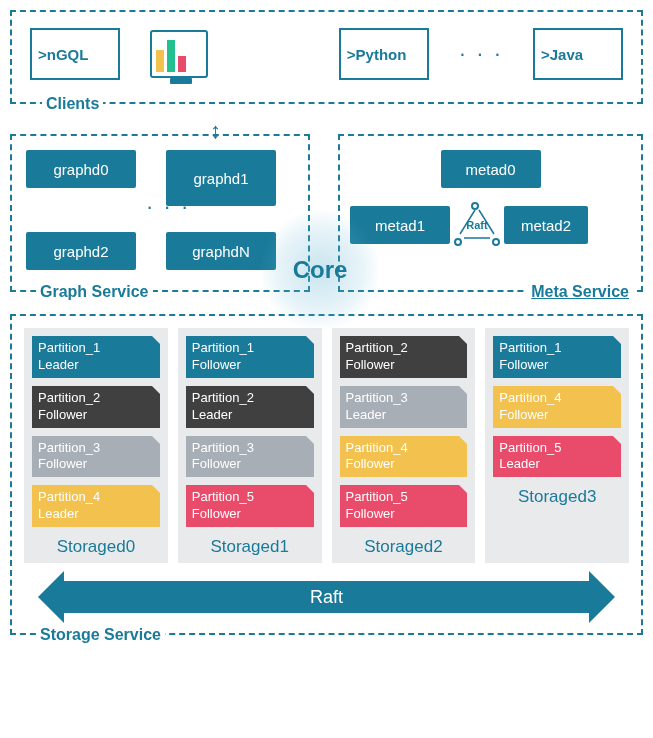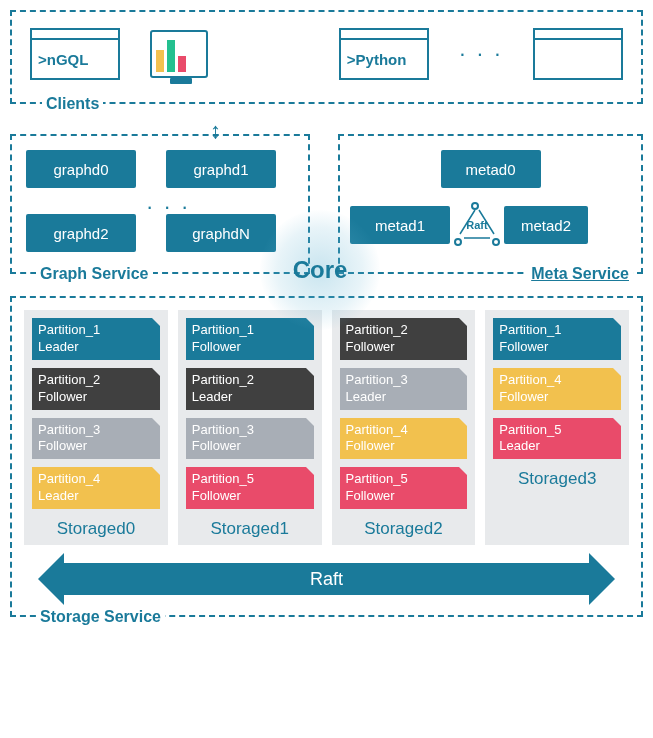--- a/index.html
+++ b/index.html
@@ -27,21 +27,20 @@
   background: #1a7a9a;
   color: #fff;
   display: flex;
   align-items: center;
   justify-content: center;
   font-size: 15px;
   border-radius: 2px;
 }
 .client-box {
   display: flex;
-  flex-direction: column;
   border: 2px solid #1a7a9a;
   width: 90px;
   height: 52px;
 }
 .client-box .bar { height: 10px; border-bottom: 2px solid #1a7a9a; }
 .client-box .txt { flex: 1; display: flex; align-items: center; padding-left: 6px; color: #1a7a9a; font-weight: bold; font-size: 15px; }
 .dots { color: #1a7a9a; font-size: 22px; letter-spacing: 2px; }
 .core-circle {
   position: absolute;
   width: 120px; height: 120px;
@@ -145,33 +144,34 @@
       </div>
     </div>
     <div style="flex:1"></div>
     <div class="client-box">
       <div class="bar"></div>
       <div class="txt">&gt;Python</div>
     </div>
     <div class="dots">· · ·</div>
     <div class="client-box">
       <div class="bar"></div>
+      <div class="txt">&gt;Java</div>
     </div>
   </div>
   <div class="box-label" style="bottom:-11px;left:30px;">Clients</div>
 </div>
 
 <div class="vert-arrow" style="left:210px;top:118px;">↕</div>
 
 <div style="display:flex;gap:28px;margin-top:30px;position:relative;">
 
   <div class="dashed-box" style="flex:0 0 300px;padding:14px 14px 20px 14px;">
     <div style="display:flex;flex-wrap:wrap;gap:10px 30px;position:relative;">
       <div class="solid-btn" style="width:110px;height:38px;">graphd0</div>
-      <div class="solid-btn" style="width:110px;height:38px;">graphd1</div>
+      <div class="solid-btn" style="width:110px;height:56px;">graphd1</div>
       <div class="solid-btn" style="width:110px;height:38px;margin-top:16px;">graphd2</div>
       <div class="solid-btn" style="width:110px;height:38px;margin-top:16px;">graphdN</div>
       <div class="dots" style="position:absolute;left:120px;top:44px;">· · ·</div>
     </div>
     <div class="box-label" style="bottom:-11px;left:24px;">Graph Service</div>
   </div>
 
   <div class="dashed-box" style="flex:1;padding:14px 10px 20px 10px;">
     <div style="display:flex;justify-content:center;">
       <div class="solid-btn" style="width:100px;height:38px;">metad0</div>

